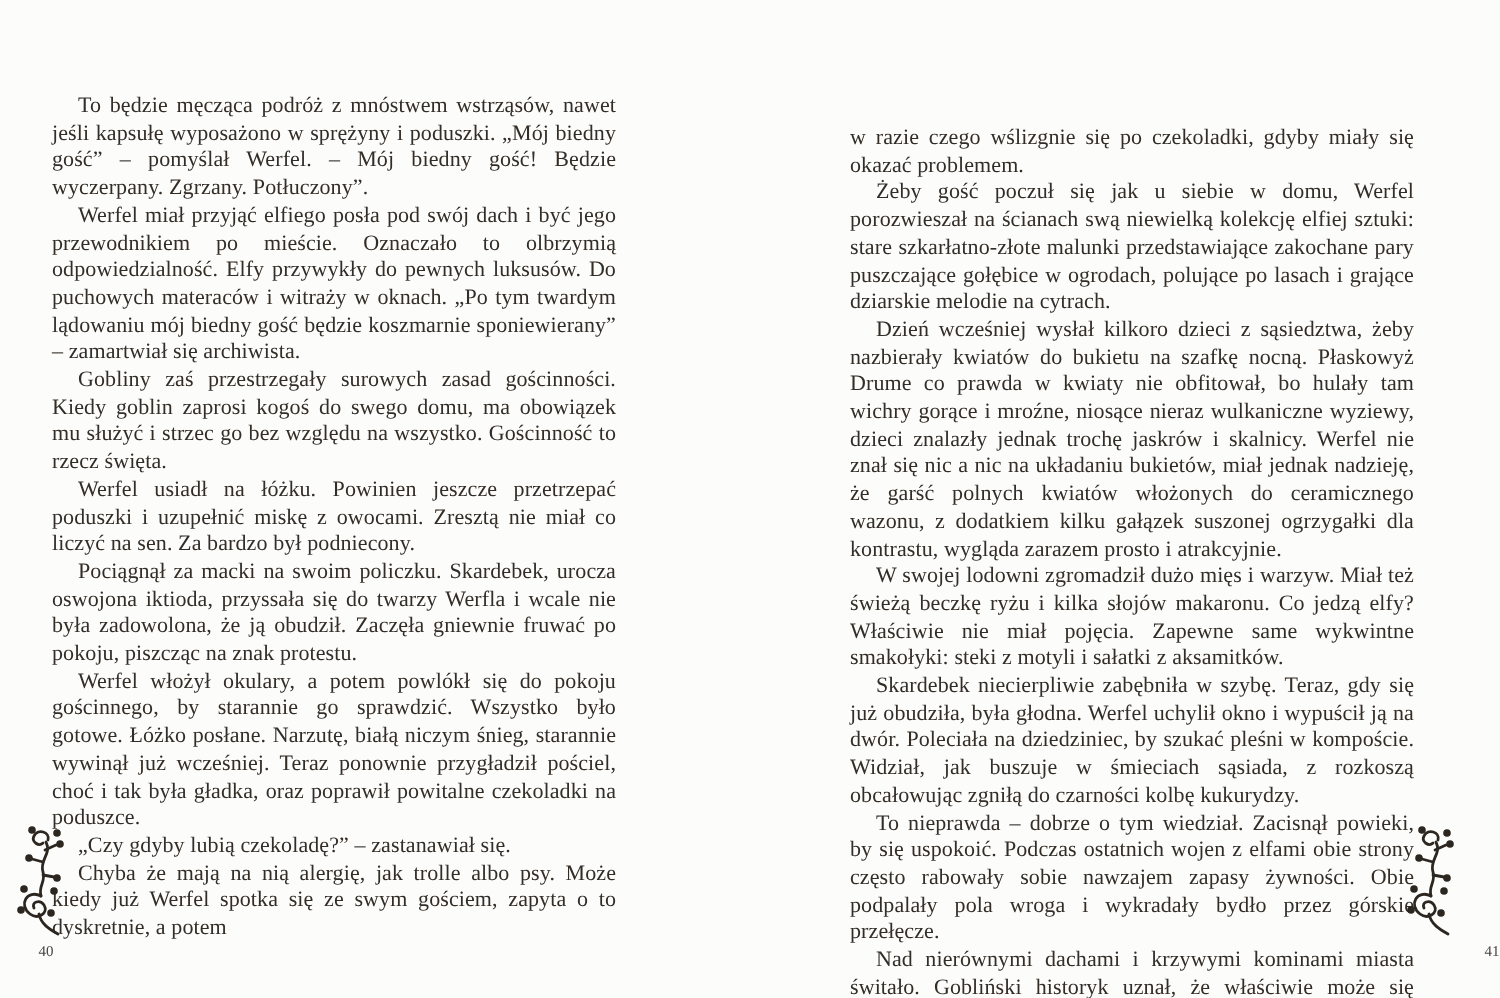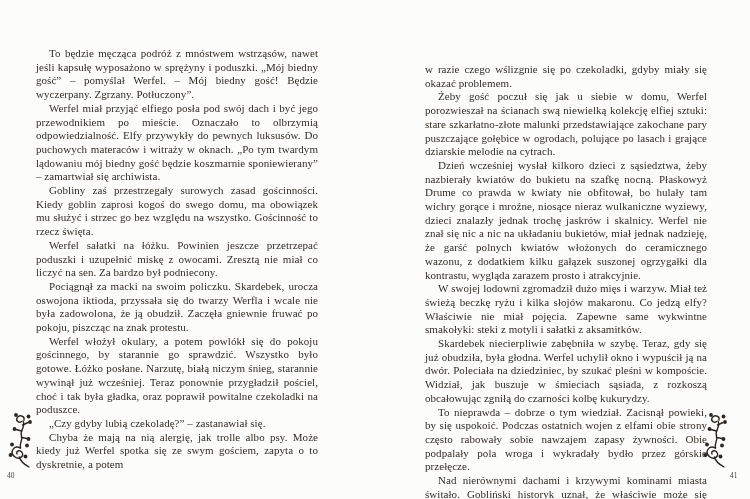--- a/index.html
+++ b/index.html
@@ -19,56 +19,56 @@
   .page-text {
     position: absolute;
     top: 47px;
     width: 282px;
     font-size: 11px;
     line-height: 13.7px;
     text-align: justify;
     text-justify: inter-word;
     letter-spacing: 0.05px;
   }
-  .page-text.left  { left: 36px; }
+  .page-text.left  { left: 26px; }
   .page-text.right { left: 425px; margin-top: 16px; }
   .page-text p {
     margin: 0;
     text-indent: 13px;
   }
   .page-text p.no-indent { text-indent: 0; }
   .ornament {
     position: absolute;
     top: 411px;
     width: 32px;
     height: 58px;
   }
   .ornament.left  { left: 7px; }
   .ornament.right { left: 702px; }
   .page-number {
     position: absolute;
     top: 471px;
     width: 32px;
-    text-align: left;
+    text-align: center;
     font-size: 7.5px;
     color: #4a453f;
   }
   .page-number.left  { left: 7px; }
   .page-number.right { left: 730px; }
 </style>
 </head>
 <body>
 
 <div class="spread">
 
   <div class="page-text left">
     <p>To będzie męcząca podróż z mnóstwem wstrząsów, nawet jeśli kapsułę wyposażono w sprężyny i poduszki. „Mój biedny gość” – pomyślał Werfel. – Mój biedny gość! Będzie wyczerpany. Zgrzany. Potłuczony”.</p>
     <p>Werfel miał przyjąć elfiego posła pod swój dach i być jego przewodnikiem po mieście. Oznaczało to olbrzymią odpowiedzialność. Elfy przywykły do pewnych luksusów. Do puchowych materaców i witraży w oknach. „Po tym twardym lądowaniu mój biedny gość będzie koszmarnie sponiewierany” – zamartwiał się archiwista.</p>
     <p>Gobliny zaś przestrzegały surowych zasad gościnności. Kiedy goblin zaprosi kogoś do swego domu, ma obowiązek mu służyć i strzec go bez względu na wszystko. Gościnność to rzecz święta.</p>
-    <p>Werfel sałatki na łóżku. Powinien jeszcze przetrzepać poduszki i uzupełnić miskę z owocami. Zresztą nie miał co liczyć na sen. Za bardzo był podniecony.</p>
+    <p>Werfel usiadł na łóżku. Powinien jeszcze przetrzepać poduszki i uzupełnić miskę z owocami. Zresztą nie miał co liczyć na sen. Za bardzo był podniecony.</p>
     <p>Pociągnął za macki na swoim policzku. Skardebek, urocza oswojona iktioda, przyssała się do twarzy Werfla i wcale nie była zadowolona, że ją obudził. Zaczęła gniewnie fruwać po pokoju, piszcząc na znak protestu.</p>
     <p>Werfel włożył okulary, a potem powlókł się do pokoju gościnnego, by starannie go sprawdzić. Wszystko było gotowe. Łóżko posłane. Narzutę, białą niczym śnieg, starannie wywinął już wcześniej. Teraz ponownie przygładził pościel, choć i tak była gładka, oraz poprawił powitalne czekoladki na poduszce.</p>
     <p>„Czy gdyby lubią czekoladę?” – zastanawiał się.</p>
     <p>Chyba że mają na nią alergię, jak trolle albo psy. Może kiedy już Werfel spotka się ze swym gościem, zapyta o to dyskretnie, a potem</p>
   </div>
 
   <div class="page-text right">
     <p class="no-indent">w razie czego wślizgnie się po czekoladki, gdyby miały się okazać problemem.</p>
     <p>Żeby gość poczuł się jak u siebie w domu, Werfel porozwieszał na ścianach swą niewielką kolekcję elfiej sztuki: stare szkarłatno-złote malunki przedstawiające zakochane pary puszczające gołębice w ogrodach, polujące po lasach i grające dziarskie melodie na cytrach.</p>
     <p>Dzień wcześniej wysłał kilkoro dzieci z sąsiedztwa, żeby nazbierały kwiatów do bukietu na szafkę nocną. Płaskowyż Drume co prawda w kwiaty nie obfitował, bo hulały tam wichry gorące i mroźne, niosące nieraz wulkaniczne wyziewy, dzieci znalazły jednak trochę jaskrów i skalnicy. Werfel nie znał się nic a nic na układaniu bukietów, miał jednak nadzieję, że garść polnych kwiatów włożonych do ceramicznego wazonu, z dodatkiem kilku gałązek suszonej ogrzygałki dla kontrastu, wygląda zarazem prosto i atrakcyjnie.</p>

